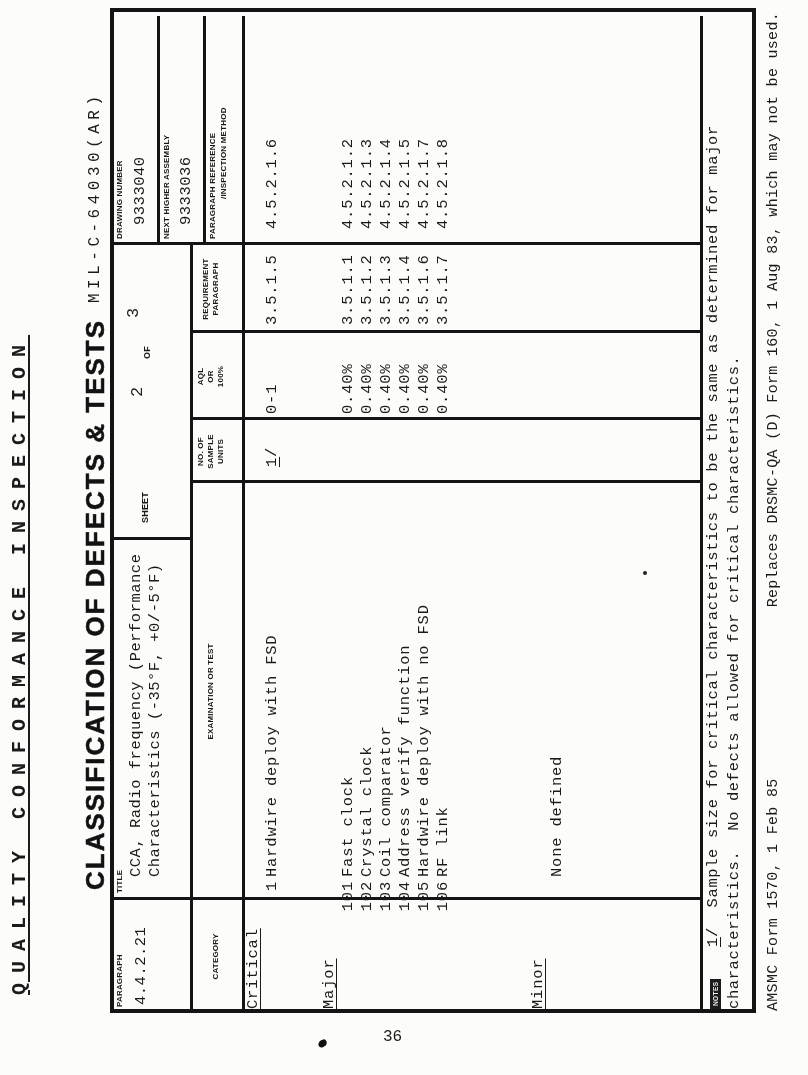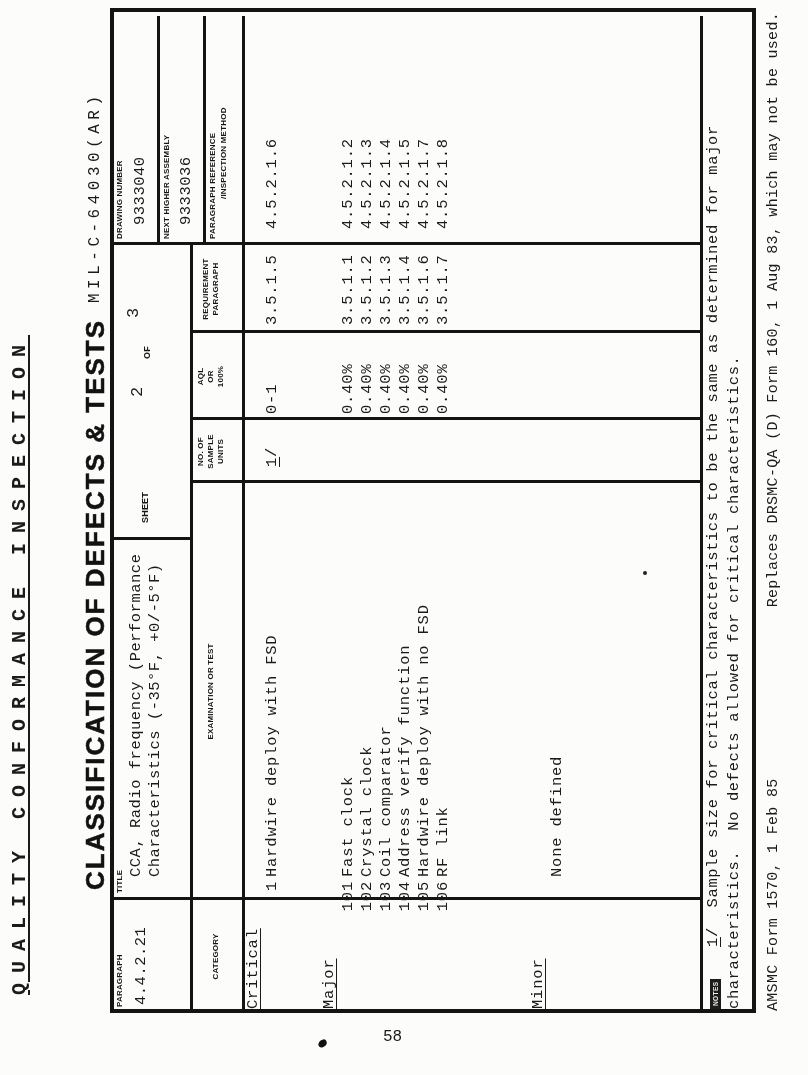--- a/index.html
+++ b/index.html
@@ -178,15 +178,15 @@
     <div class="abs notes-chip" style="left:66px;top:710px;">NOTES</div>
     <div class="abs mono notes-line" style="left:128px;top:704px;"><u>1</u><span>/</span><span>  Sample size for critical characteristics to be the same as determined for major</span></div>
     <div class="abs mono notes-line" style="left:66px;top:725px;">characteristics.  No defects allowed for critical characteristics.</div>
 
     <div class="abs mono footer" style="left:64px;top:765px;">AMSMC Form 1570, 1 Feb 85</div>
     <div class="abs mono footer" style="right:12px;top:765px;">Replaces DRSMC-QA (D) Form 160, 1 Aug 83, which may not be used.</div>
 
     <div class="dot" style="left:500px;top:643px;"></div>
   </div>
 
-  <div class="abs mono pagenum" style="left:383px;top:1028px;">58</div>
+  <div class="abs mono pagenum" style="left:383px;top:1028px;">36</div>
   <div class="speck" style="left:318px;top:1040px;"></div>
 </div>
 
 </body></html>

